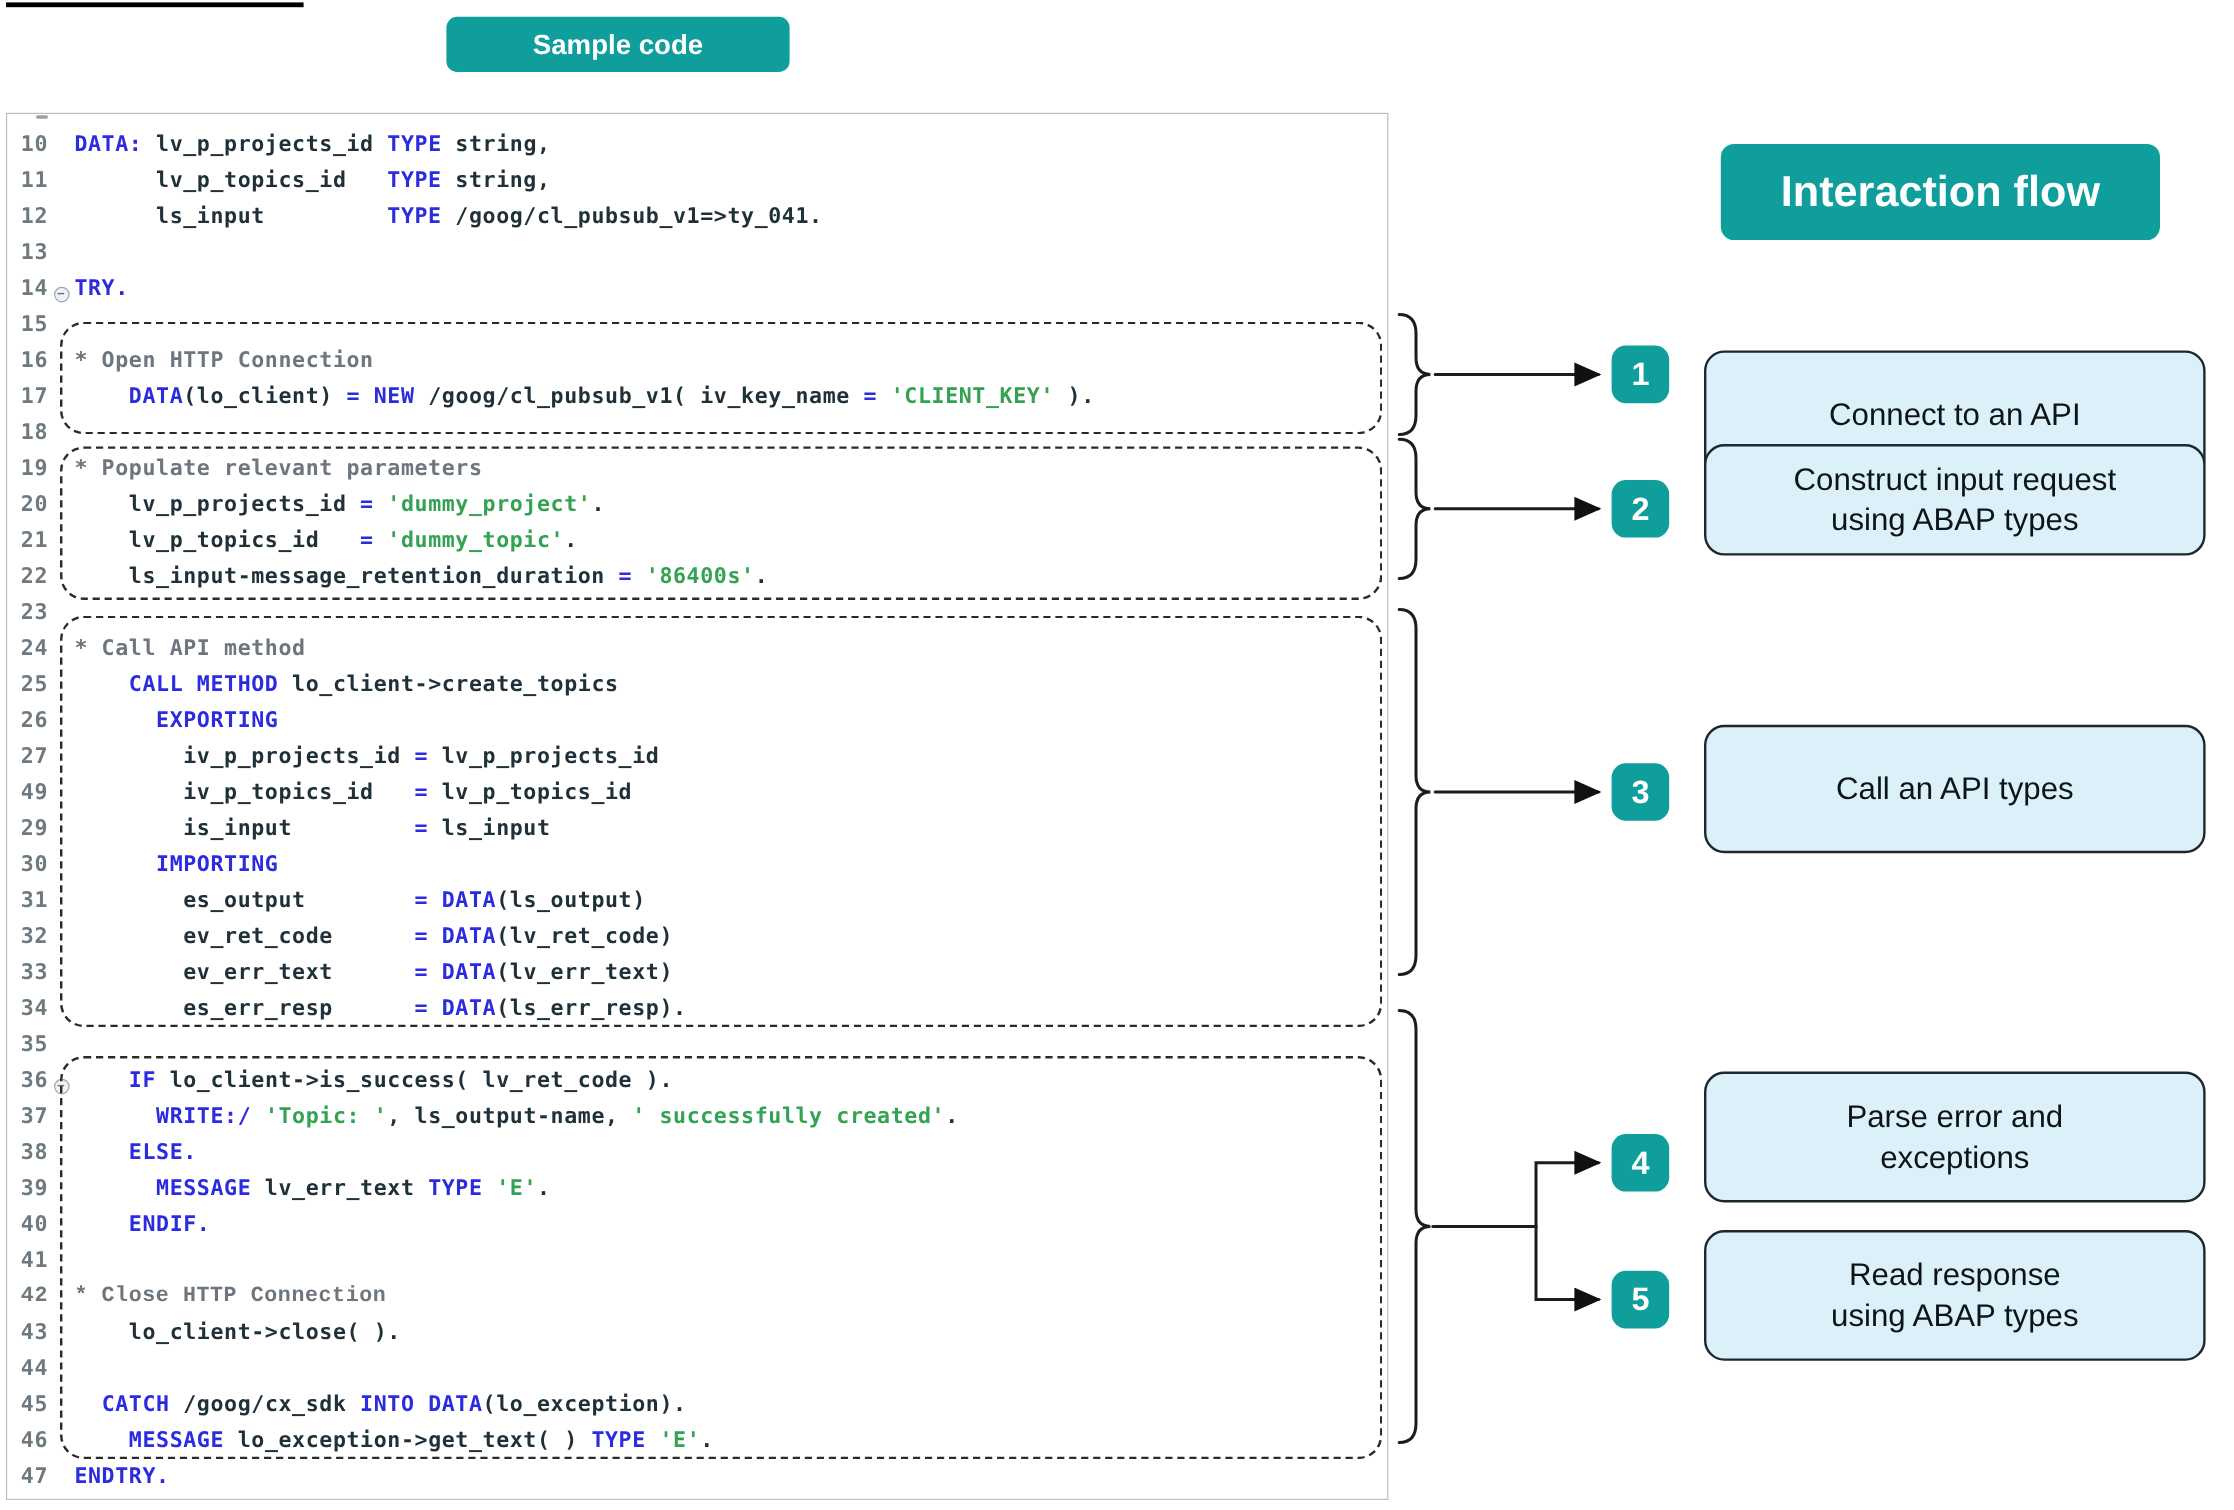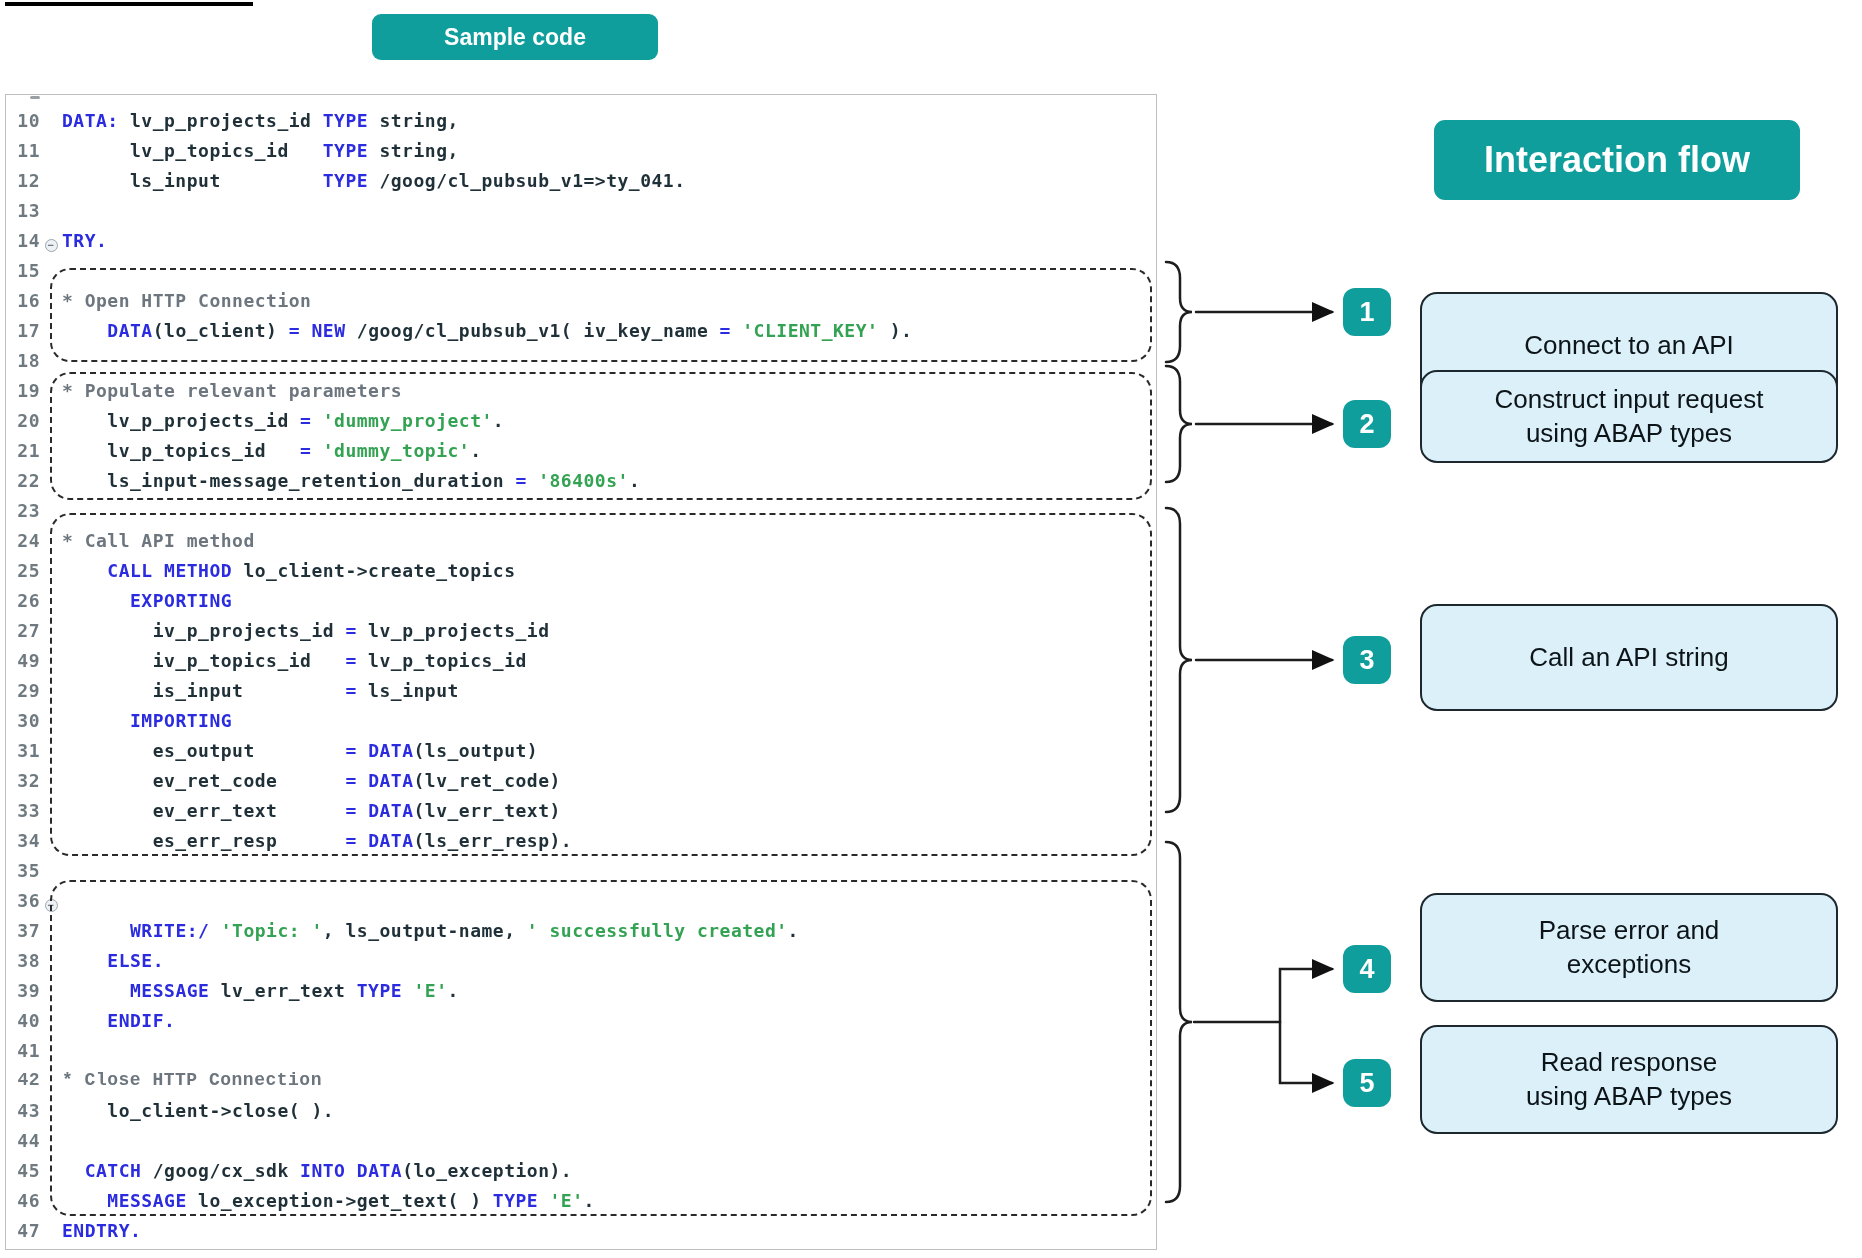--- a/index.html
+++ b/index.html
@@ -172,20 +172,21 @@
       <div class="row" style="top: 860px;">
         <span class="ln">35</span>
         <span class="foldslot"></span>
         <span class="code"></span>
       </div>
       <div class="row" style="top: 890px;">
         <span class="ln">36</span>
         <span class="foldslot">
           <span class="fold-ic">−</span>
         </span>
+        <span class="code"><span class="t-i">    </span><span class="t-k">IF</span><span class="t-i"> lo_client-&gt;is_success( lv_ret_code ).</span></span>
       </div>
       <div class="row" style="top: 920px;">
         <span class="ln">37</span>
         <span class="foldslot"></span>
         <span class="code"><span class="t-i">      </span><span class="t-k">WRITE:/</span><span class="t-i"> </span><span class="t-s">'Topic: '</span><span class="t-i">, ls_output-name, </span><span class="t-s">' successfully created'</span><span class="t-i">.</span></span>
       </div>
       <div class="row" style="top: 950px;">
         <span class="ln">38</span>
         <span class="foldslot"></span>
         <span class="code"><span class="t-i">    </span><span class="t-k">ELSE.</span></span>
@@ -262,21 +263,21 @@
       </g>
   </svg>
 
   <div id="flow-steps">
       <div class="badge" style="top: 288px;">1</div>
       <div class="stepbox" style="top: 268px; height: 108px; margin-top: 24px;">Connect to an API</div>
       <div class="badge" style="top: 400px;">2</div>
       <div class="stepbox" style="top: 370px; height: 93px;">Construct input request
 using ABAP types</div>
       <div class="badge" style="top: 636px;">3</div>
-      <div class="stepbox" style="top: 604px; height: 107px;">Call an API string</div>
+      <div class="stepbox" style="top: 604px; height: 107px;">Call an API types</div>
       <div class="badge" style="top: 945px;">4</div>
       <div class="stepbox" style="top: 893px; height: 109px;">Parse error and
 exceptions</div>
       <div class="badge" style="top: 1059px;">5</div>
       <div class="stepbox" style="top: 1025px; height: 109px;">Read response
 using ABAP types</div>
     </div>
 </div>
 
 </body></html>

